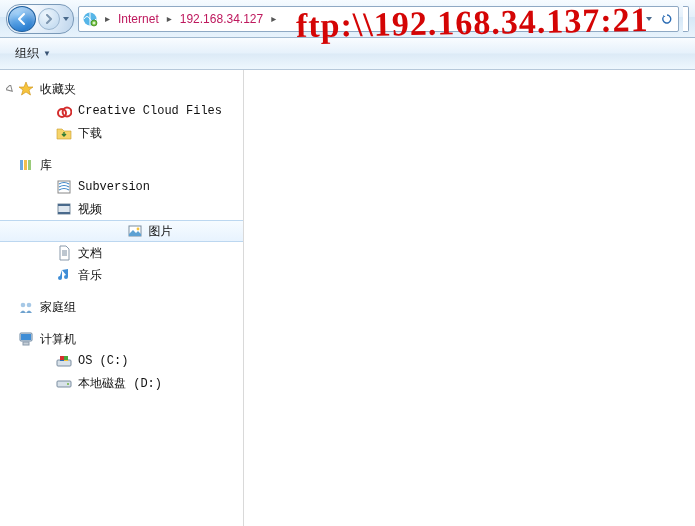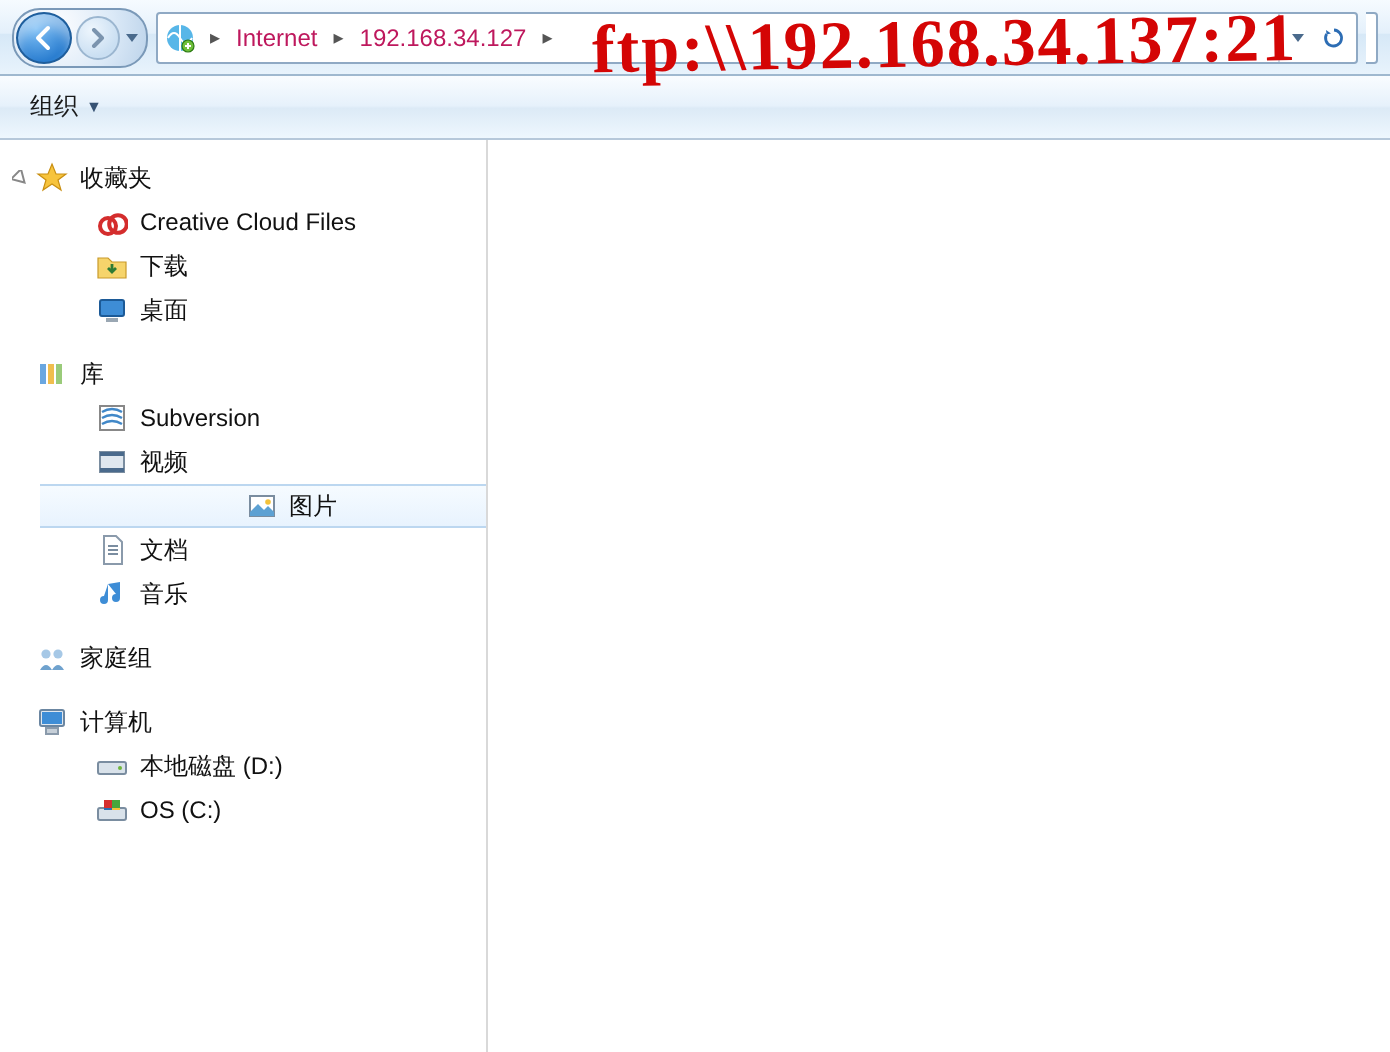--- a/index.html
+++ b/index.html
@@ -95,20 +95,21 @@
     cursor:pointer;
     color:#1a1a1a;
     border:1px solid transparent;
     border-radius:2px;
   }
   .tool-dd { font-size:8px; color:#375273; }
   
   .body {
     display:flex;
     height: calc(526px - 38px - 32px);
+    font-family: Liberation Mono, monospace;
   }
   .sidebar {
     width: 244px;
     border-right:1px solid #d9d9d9;
     background:#fff;
     overflow-y:auto;
     padding: 6px 0;
   }
   .content { flex:1; background:#fff; }
   
@@ -116,21 +117,21 @@
   .group:first-child { margin-top:2px; }
   .node {
     display:flex; align-items:center;
     height:22px;
     padding-left: 20px;
     gap:6px;
     cursor:pointer;
     white-space:nowrap;
   }
   .node.header { font-weight:normal; color:#111; padding-left:18px; }
-  .node.child { padding-left: 28px; color:#111;margin-left:20px; }
+  .node.child { padding-left: 56px; color:#111; }
   .node.selected {
     background: linear-gradient(#f6fbff,#e8f3fe);
     border:1px solid #bcd7f0;
     border-left:none; border-right:none;justify-content:center;
   }
   .expander {
     position:absolute;
     left:4px;
     width:12px; height:12px;
     display:flex; align-items:center; justify-content:center;
@@ -245,29 +246,20 @@
       </div>
       <div class="node child">
         <span class="ico">
           <svg width="16" height="16" viewBox="0 0 16 16">
               <path d="M1 4 L6 4 L8 6 L15 6 L15 14 L1 14 Z" fill="#f6d46b" stroke="#c99a2a" stroke-width="0.6"></path>
               <path d="M8 7 L8 11 M6 9 L8 11 L10 9" stroke="#2f7b34" stroke-width="1.4" fill="none"></path>
             </svg>
         </span>
         <span>下载</span>
       </div>
-      <div class="node child">
-        <span class="ico">
-          <svg width="16" height="16" viewBox="0 0 16 16">
-              <rect x="2" y="3" width="12" height="8" rx="1" fill="#3e8dd6" stroke="#1c5a97"></rect>
-              <rect x="5" y="12" width="6" height="2" fill="#9aa7b3"></rect>
-            </svg>
-        </span>
-        <span>桌面</span>
-      </div>
     </div>
 
     <div class="group">
       <div class="node header">
         <span class="ico">
           <svg width="16" height="16" viewBox="0 0 16 16">
               <rect x="2" y="3" width="3" height="10" fill="#6aa7e0"></rect>
               <rect x="6" y="3" width="3" height="10" fill="#f0be4e"></rect>
               <rect x="10" y="3" width="3" height="10" fill="#9acb7a"></rect>
             </svg>
@@ -340,42 +332,42 @@
     <div class="group">
       <div class="node header">
         <span class="ico">
           <svg width="16" height="16" viewBox="0 0 16 16">
               <rect x="2" y="2" width="12" height="8" rx="1" fill="#dfe7ef" stroke="#6b86a1"></rect>
               <rect x="3" y="3" width="10" height="6" fill="#3e8dd6"></rect>
               <rect x="5" y="11" width="6" height="3" fill="#c6cfd8" stroke="#8a9aab"></rect>
             </svg>
         </span>
         <span>计算机</span>
-      </div>
-      <div class="node child">
-        <span class="ico">
-          <svg width="16" height="16" viewBox="0 0 16 16">
-              <rect x="1" y="6" width="14" height="6" rx="1" fill="#d9e2ea" stroke="#7a8da0"></rect>
-              <circle cx="12" cy="9" r="1" fill="#6fb63c"></circle>
-            </svg>
-        </span>
-        <span>本地磁盘 (D:)</span>
       </div>
       <div class="node child">
         <span class="ico">
           <svg width="16" height="16" viewBox="0 0 16 16">
               <rect x="1" y="7" width="14" height="6" rx="1" fill="#d9e2ea" stroke="#7a8da0"></rect>
               <rect x="4" y="3" width="4" height="4" fill="#d62e2e"></rect>
               <rect x="8" y="3" width="4" height="4" fill="#47a63c"></rect>
               <rect x="4" y="7" width="4" height="1" fill="#2d6db4"></rect>
               <rect x="8" y="7" width="4" height="1" fill="#f4c23a"></rect>
             </svg>
         </span>
         <span>OS (C:)</span>
       </div>
+      <div class="node child">
+        <span class="ico">
+          <svg width="16" height="16" viewBox="0 0 16 16">
+              <rect x="1" y="6" width="14" height="6" rx="1" fill="#d9e2ea" stroke="#7a8da0"></rect>
+              <circle cx="12" cy="9" r="1" fill="#6fb63c"></circle>
+            </svg>
+        </span>
+        <span>本地磁盘 (D:)</span>
+      </div>
     </div>
 
   </div>
 
   <div class="content"></div>
 </div>
 
 <div class="annotation">ftp:\\192.168.34.137:21</div>
 
 </body></html>

